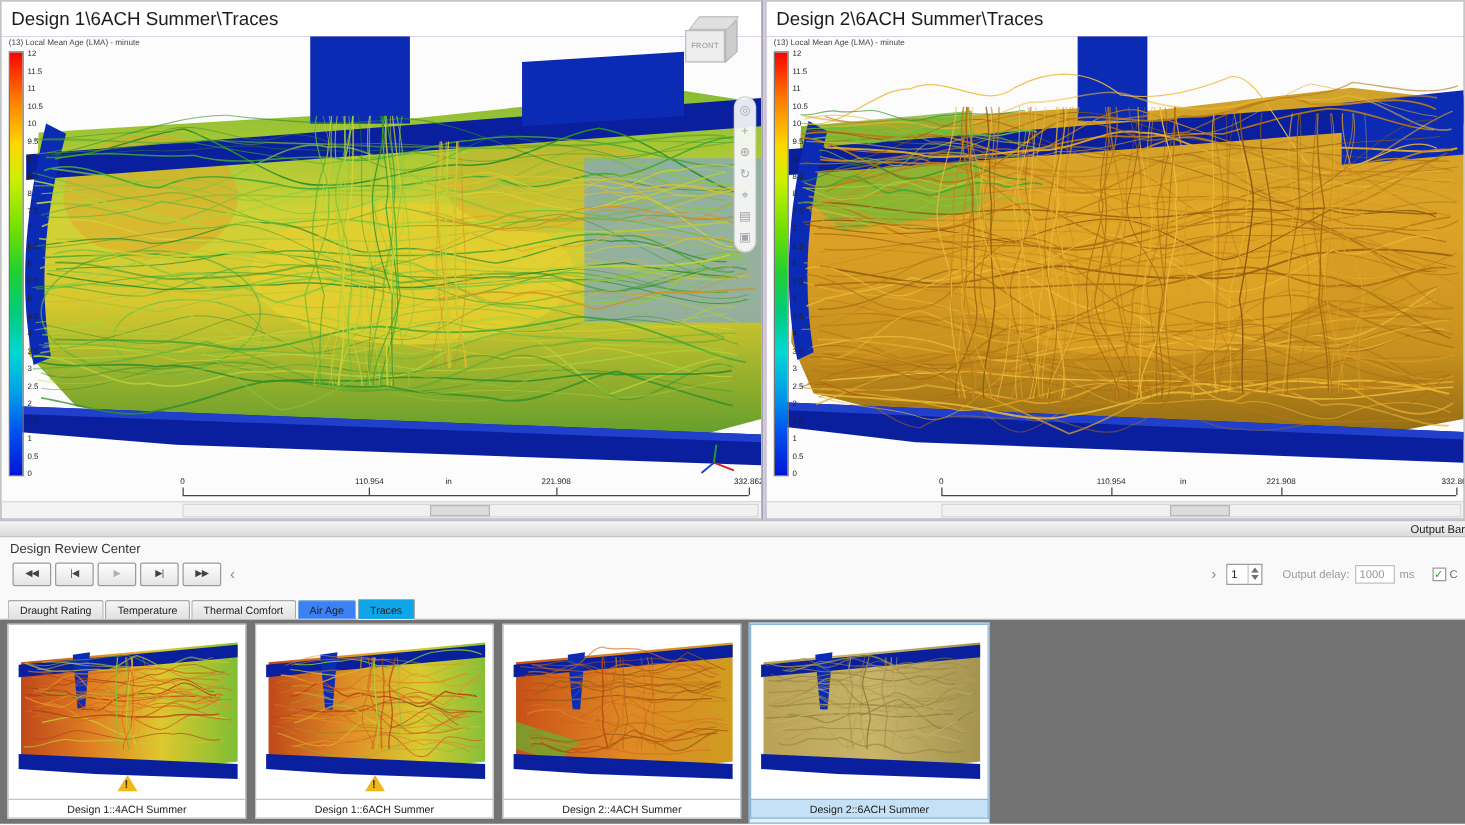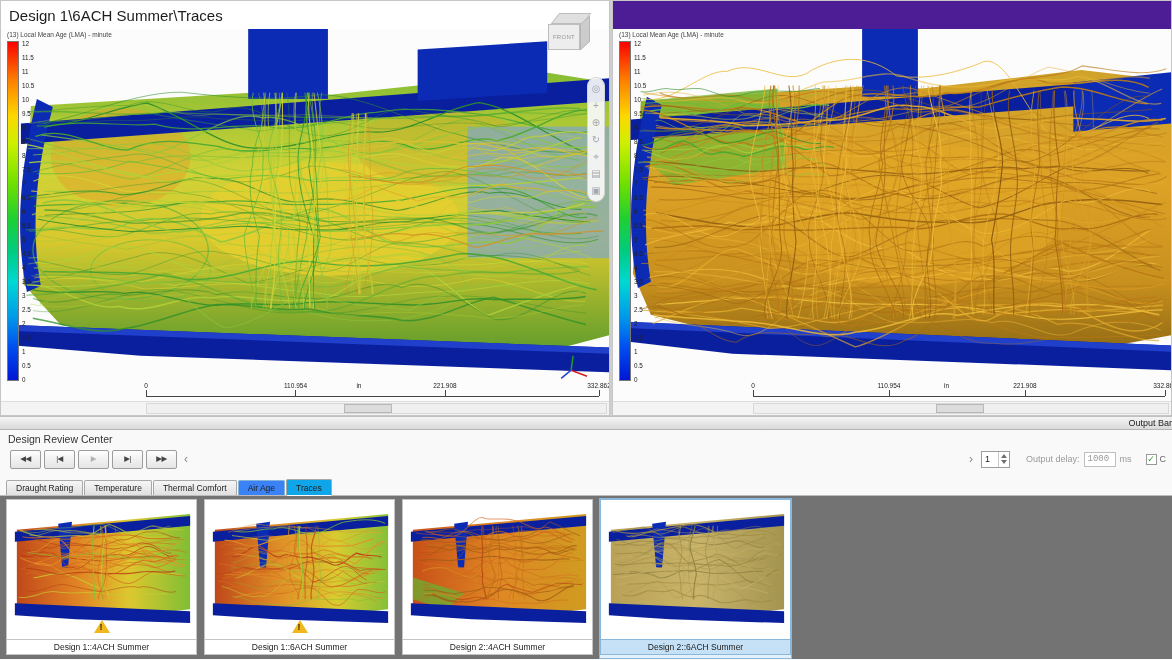--- a/index.html
+++ b/index.html
@@ -56,21 +56,21 @@
 .pb{width:31px;height:19px;margin-right:3px;background:linear-gradient(#fefefe,#e4e4e4);border:1px solid #9c9c9c;border-radius:2px;font-size:7.5px;color:#444;letter-spacing:-.5px;text-align:center;line-height:16px;cursor:pointer;font-family:inherit}
 .pb.disabled{color:#b2b2b2}
 .chev{font-size:12px;color:#8a8a8a;margin:0 4px;cursor:pointer}
 .right-controls{margin-left:auto;display:flex;align-items:center}
 .spin{display:flex;align-items:center;border:1px solid #9c9c9c;background:#fff;height:17px;margin-left:4px}
 .spin-in{width:16px;border:none;outline:none;font-size:9px;padding-left:3px;font-family:inherit;color:#222}
 .spin-btns{display:flex;flex-direction:column;border-left:1px solid #c8c8c8;height:100%;justify-content:center;padding:0 2px;gap:2px}
 .tri-up{width:0;height:0;border-left:3px solid transparent;border-right:3px solid transparent;border-bottom:4px solid #707070;cursor:pointer}
 .tri-dn{width:0;height:0;border-left:3px solid transparent;border-right:3px solid transparent;border-top:4px solid #707070;cursor:pointer}
 .fd-label{font-size:9px;color:#9a9a9a;margin:0 4px 0 16px}
-.fd-input{width:32px;height:15px;border:1px solid #c0c0c0;font-size:9px;color:#9a9a9a;padding:0 3px;font-family:Liberation Mono, monospace}
+.fd-input{width:32px;height:15px;border:1px solid #c0c0c0;font-size:9px;color:#9a9a9a;padding:0 3px;font-family:Liberation Sans, sans-serif}
 .fd-unit{font-size:9px;color:#9a9a9a;margin-left:4px}
 .cyc{width:11px;height:11px;border:1px solid #999;background:#fff;margin-left:14px;display:inline-flex;align-items:center;justify-content:center;cursor:pointer}
 .cyc i{font-style:normal;font-size:9px;line-height:9px;color:#2f9e2f}
 .cyc-label{font-size:9px;color:#666;margin-left:3px}
 
 
 .drc-tabs{display:flex;align-items:flex-end;height:17px;margin-top:8px;padding-left:6px;border-bottom:1px solid #bcbcbc}
 .tab{height:15px;padding:0 9px;margin-right:1px;background:linear-gradient(#f6f6f6,#e0e0e0);border:1px solid #a8a8a8;border-bottom:none;border-radius:2px 2px 0 0;font-size:8.5px;line-height:14px;color:#222;cursor:pointer;white-space:nowrap}
 .tab.active{height:17px;background:#0ea5e9;margin-bottom:-1px;border-bottom:1px solid #fdfdfd;line-height:16px}
 .tab.highlighted{background:#3b82f6;border-color:#84b4dc}
@@ -310,20 +310,21 @@
         </div>
 
       <div class="vp-scroll">
         <div class="hscroll">
           <div class="hthumb" style="left:43%"></div>
         </div>
       </div>
     </section>
 
     <section class="viewport" id="vp1">
+      <div class="vp-title">Design 2\6ACH Summer\Traces</div>
       <div class="vp-canvas">
         <svg class="scene" viewBox="0 0 560 362" preserveAspectRatio="none">
           <defs>
             <linearGradient id="g1" x1="0" y1="0" x2="0" y2="1">
               <stop offset="0" stop-color="#cfa32a"></stop>
                 <stop offset="0.4" stop-color="#dda226"></stop>
               <stop offset="0.75" stop-color="#c8901e"></stop>
                 <stop offset="1" stop-color="#8f6a14"></stop>
             </linearGradient>
           </defs>

